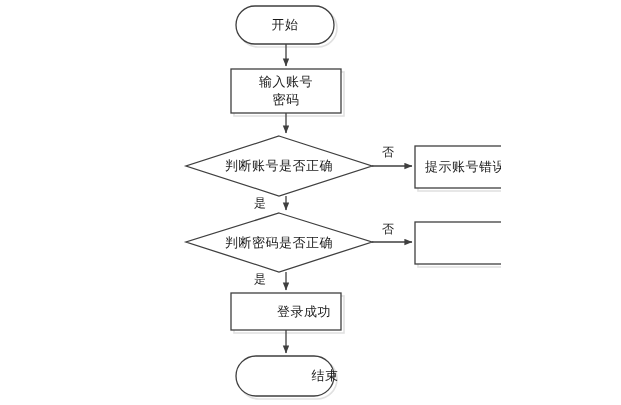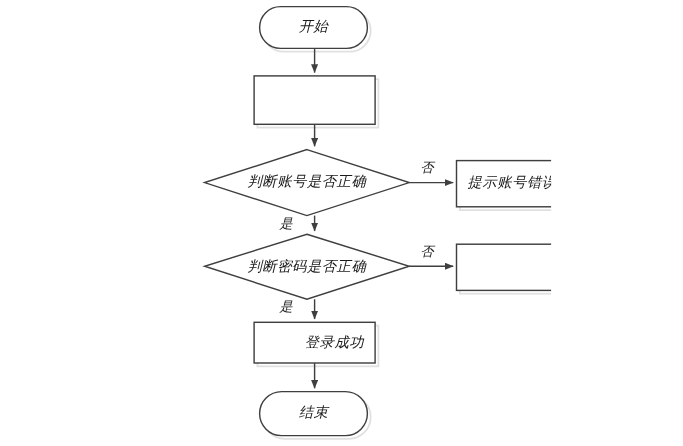--- a/index.html
+++ b/index.html
@@ -9,21 +9,20 @@
   }
   body {
     font-family: "DejaVu Sans", "Liberation Sans", sans-serif;
   }
   #canvas {
     position: relative;
     width: 501px;
     height: 405px;
     background: #ffffff;
     overflow: hidden;
-    font-style: italic;
   }
   svg.flow-layer {
     position: absolute;
     left: 0;
     top: 0;
     width: 621px;
     height: 405px;
   }
   .node-label {
     position: absolute;
@@ -84,31 +83,33 @@
       <rect x="415" y="146" width="101" height="42"></rect>
       <polygon points="279,213 372,242 279,272 186,242"></polygon>
       <rect x="415" y="222" width="101" height="42"></rect>
       <rect x="231" y="293" width="110" height="37"></rect>
       <rect x="236" y="356" width="98" height="40" rx="20" ry="20"></rect>
     </g>
   </svg>
 
   <div class="node-label" style="left:236px; top:6px; width:98px; height:38px;">开始</div>
 
+  <div class="node-label" style="left:231px; top:69px; width:110px; height:44px;">输入账号
+密码</div>
 
   <div class="node-label" style="left:193px; top:136px; width:172px; height:60px;text-align:right;">判断账号是否正确</div>
 
   <div class="node-label" style="left:415px; top:146px; width:101px; height:42px;text-align:center;">提示账号错误</div>
 
   <div class="node-label" style="left:193px; top:213px; width:172px; height:59px;">判断密码是否正确</div>
 
 
   <div class="node-label" style="left:249px; top:293px; width:110px; height:37px;">登录成功</div>
 
-  <div class="node-label" style="left:236px; top:356px; width:98px; height:40px;">结束</div>
+  <div class="node-label" style="left:236px; top:356px; width:98px; height:40px;padding-left:40px;">结束</div>
 
   <div class="edge-label" style="left:382px; top:145px;">否</div>
 
   <div class="edge-label" style="left:254px; top:196px;">是</div>
 
   <div class="edge-label" style="left:382px; top:222px;">否</div>
 
   <div class="edge-label" style="left:254px; top:272px;">是</div>
 
 </div>

